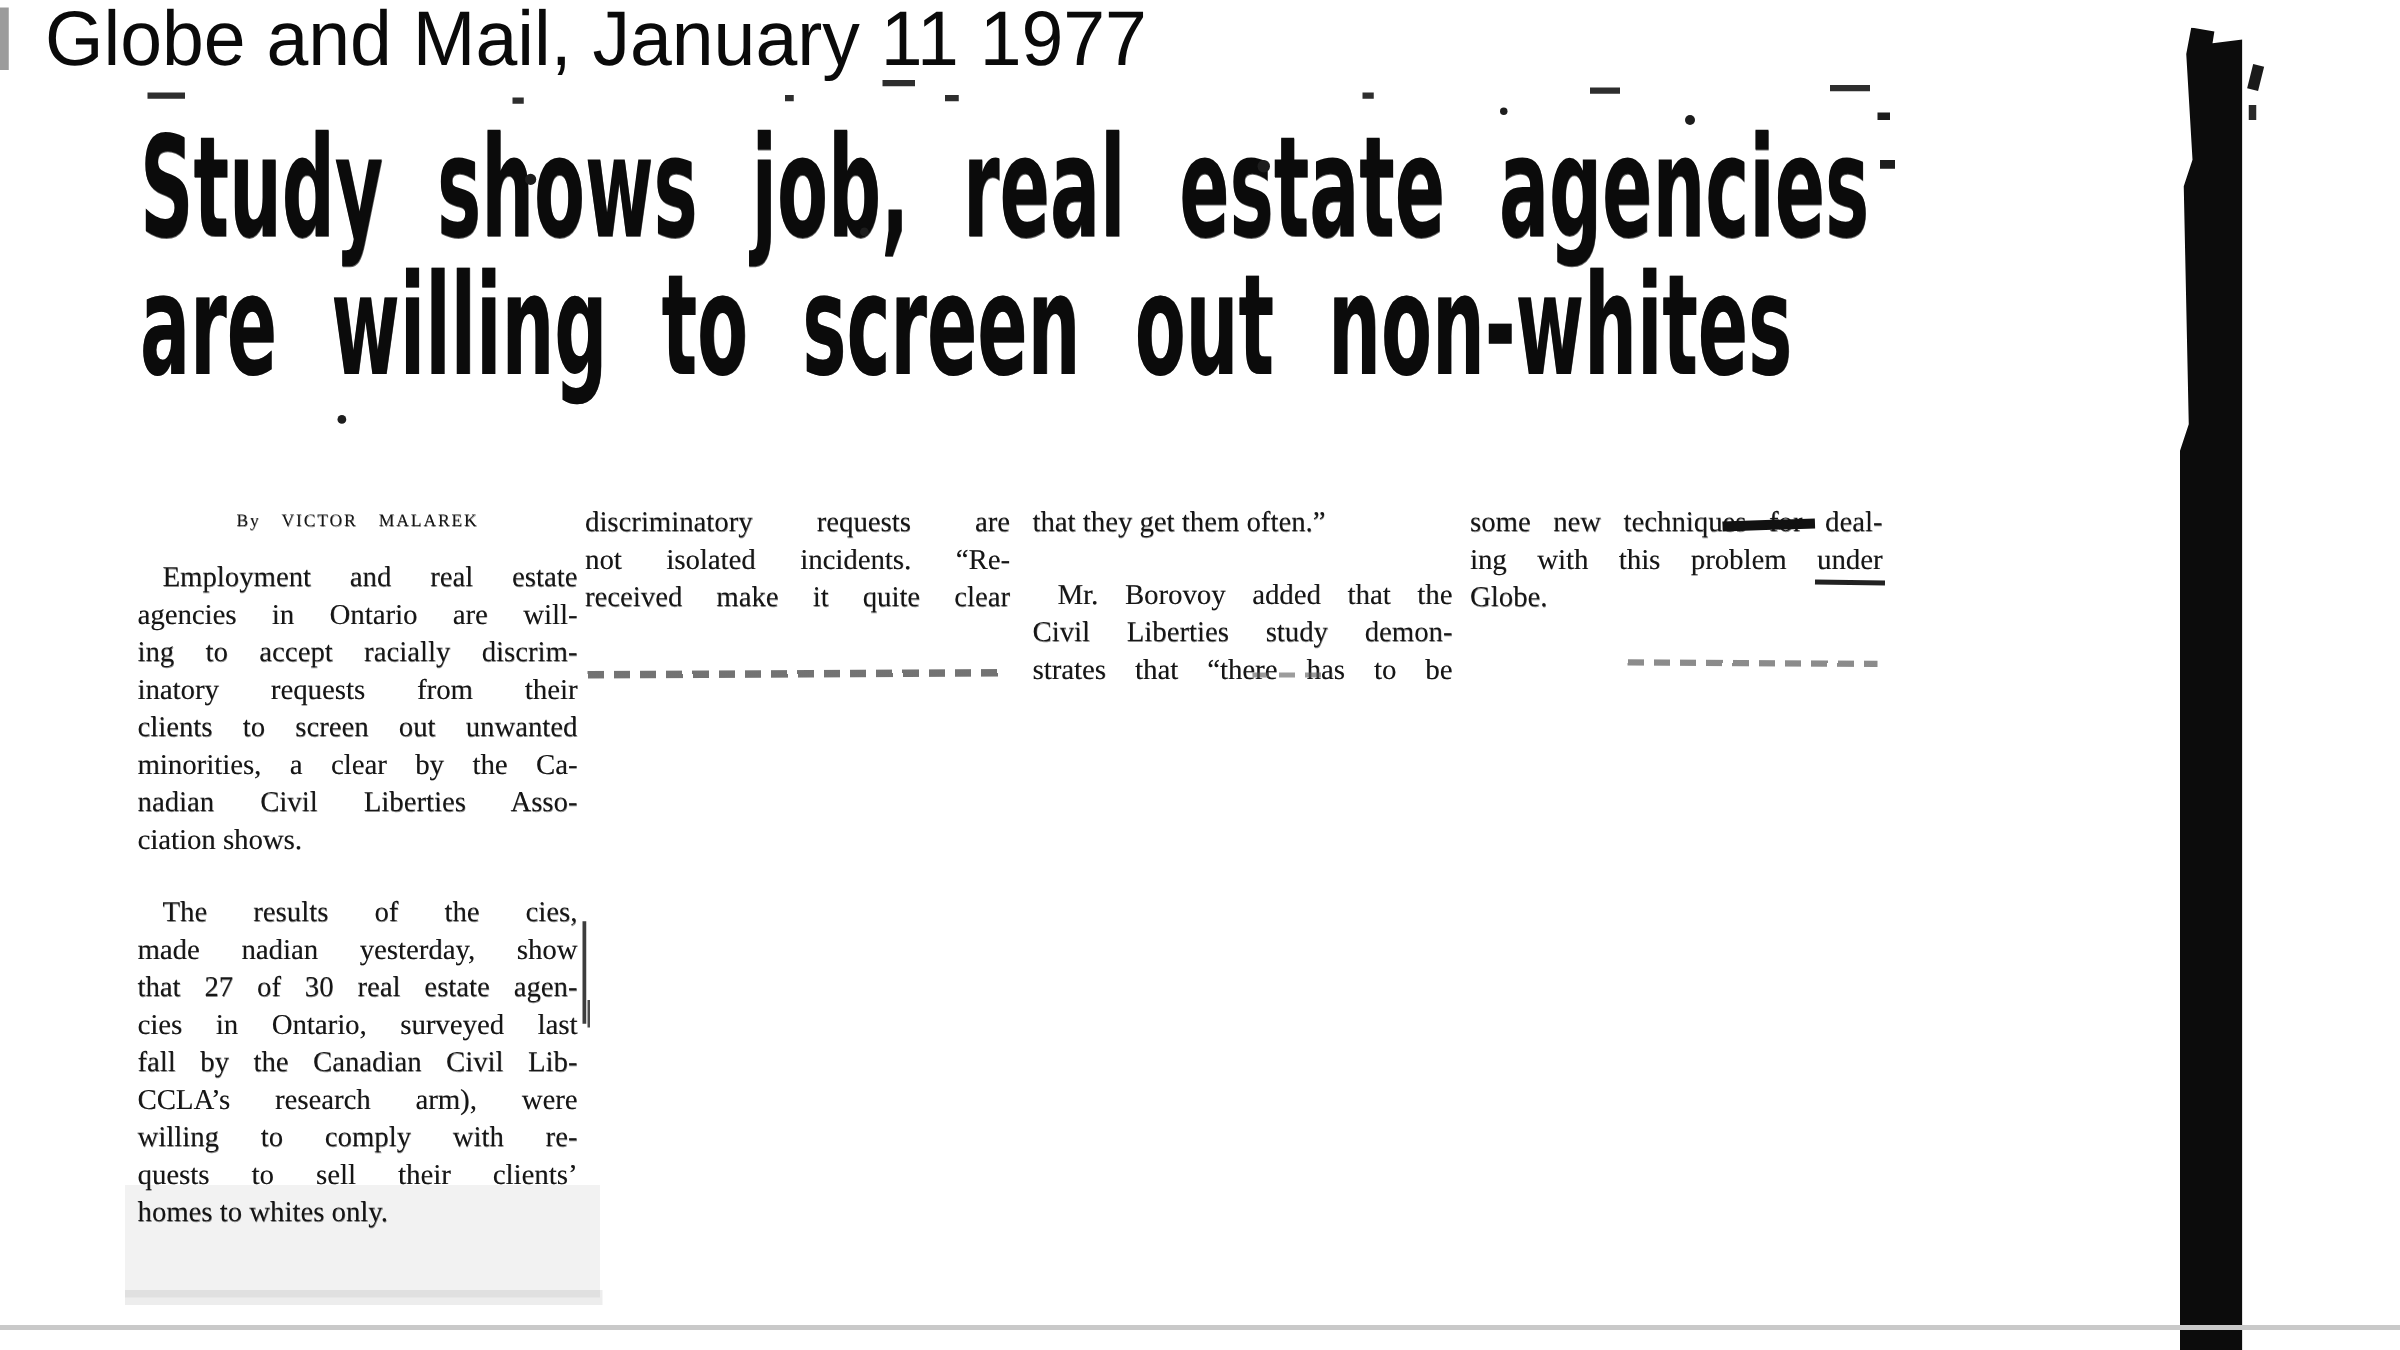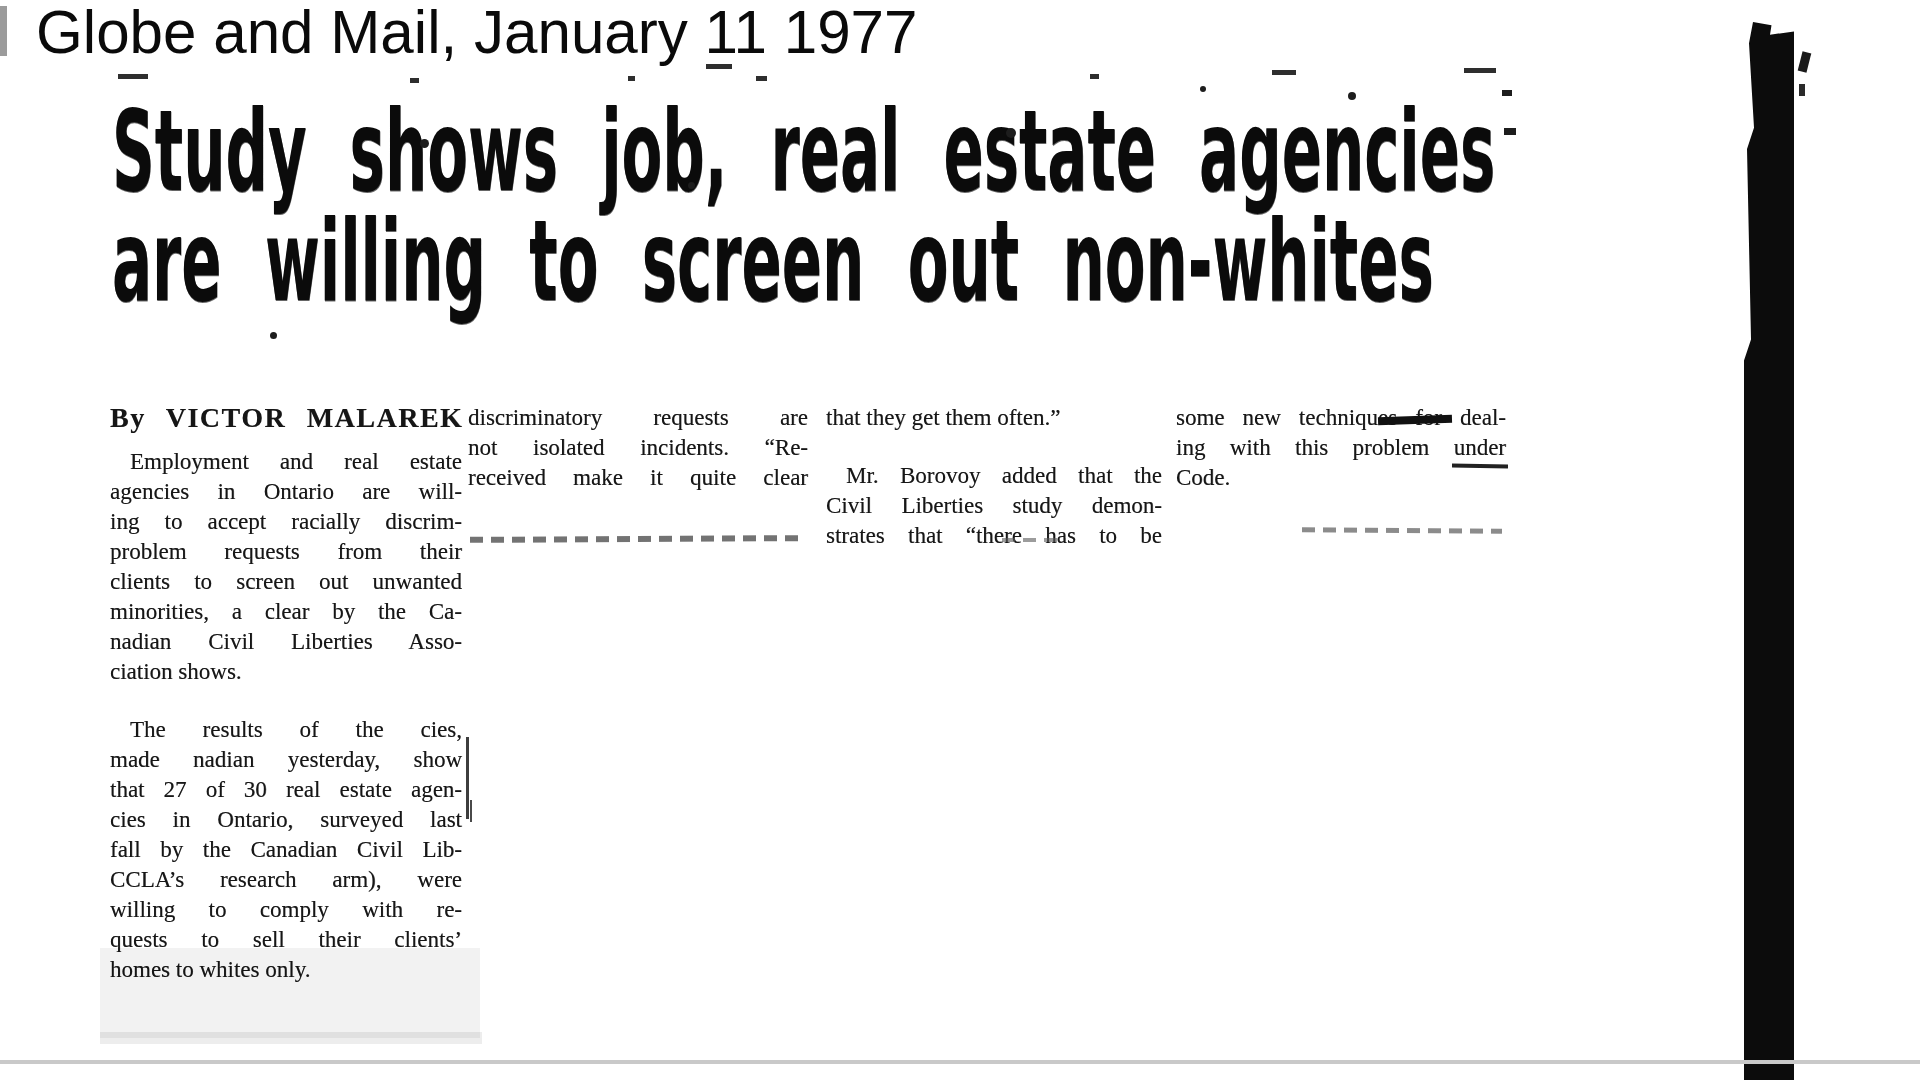--- a/index.html
+++ b/index.html
@@ -32,21 +32,21 @@
     position:absolute;top:403px;
     font-family:"Liberation Serif","DejaVu Serif",serif;
     font-size:23px;line-height:30px;color:#161616;
     text-shadow:0.3px 0.3px 0 rgba(0,0,0,0.45);
   }
   .c0{left:110px;width:352px;}
   .c1{left:468px;width:340px;}
   .c2{left:826px;width:336px;}
   .c3{left:1176px;width:330px;}
   .byline{
-    text-align:center;font-weight:bold;font-size:28px;
+    text-align:center;font-weight:normal;font-size:14px;
     letter-spacing:1.5px;word-spacing:12px;margin-bottom:14px;
     white-space:nowrap;
   }
   .para + .para{margin-top:28px;}
   .tl{text-align:justify;text-align-last:justify;}
   .tl.end{text-align-last:left;}
   .tl.ind{text-indent:20px;}
   
   .art{position:absolute;background:#222;}
   .bar-right{
@@ -73,21 +73,21 @@
   <div class="hline hl2">are willing to screen out non-whites</div>
 </div>
 
 <div id="columns">
     <div class="col c0">
       <div class="byline">By VICTOR MALAREK</div>
       <div class="para">
         <div class="tl ind">Employment and real estate</div>
         <div class="tl">agencies in Ontario are will-</div>
         <div class="tl">ing to accept racially discrim-</div>
-        <div class="tl">problem requests from their</div>
+        <div class="tl">inatory requests from their</div>
         <div class="tl">clients to screen out unwanted</div>
         <div class="tl">minorities, a clear by the Ca-</div>
         <div class="tl">nadian Civil Liberties Asso-</div>
         <div class="tl end">ciation shows.</div>
       </div>
       <div class="para">
         <div class="tl ind">The results of the cies,</div>
         <div class="tl">made nadian yesterday, show</div>
         <div class="tl">that 27 of 30 real estate agen-</div>
         <div class="tl">cies in Ontario, surveyed last</div>
@@ -112,21 +112,21 @@
       <div class="para">
         <div class="tl ind">Mr. Borovoy added that the</div>
         <div class="tl">Civil Liberties study demon-</div>
         <div class="tl">strates that “there has to be</div>
       </div>
     </div>
     <div class="col c3">
       <div class="para">
         <div class="tl">some new techniques for deal-</div>
         <div class="tl">ing with this problem under</div>
-        <div class="tl end">Code.</div>
+        <div class="tl end">Globe.</div>
       </div>
     </div>
   </div>
 
 <div class="art shade" style="left:100px;top:948px;width:380px;height:90px;background:rgba(0,0,0,0.05);"></div>
 <div class="art shade" style="left:100px;top:1032px;width:382px;height:12px;background:rgba(0,0,0,0.07);"></div>
 
 <div class="art bar-right"></div>
 <div class="art" style="left:1800px;top:52px;width:9px;height:20px;background:#1a1a1a;transform:rotate(14deg);"></div>
 <div class="art" style="left:1799px;top:84px;width:6px;height:12px;background:#2a2a2a;"></div>

